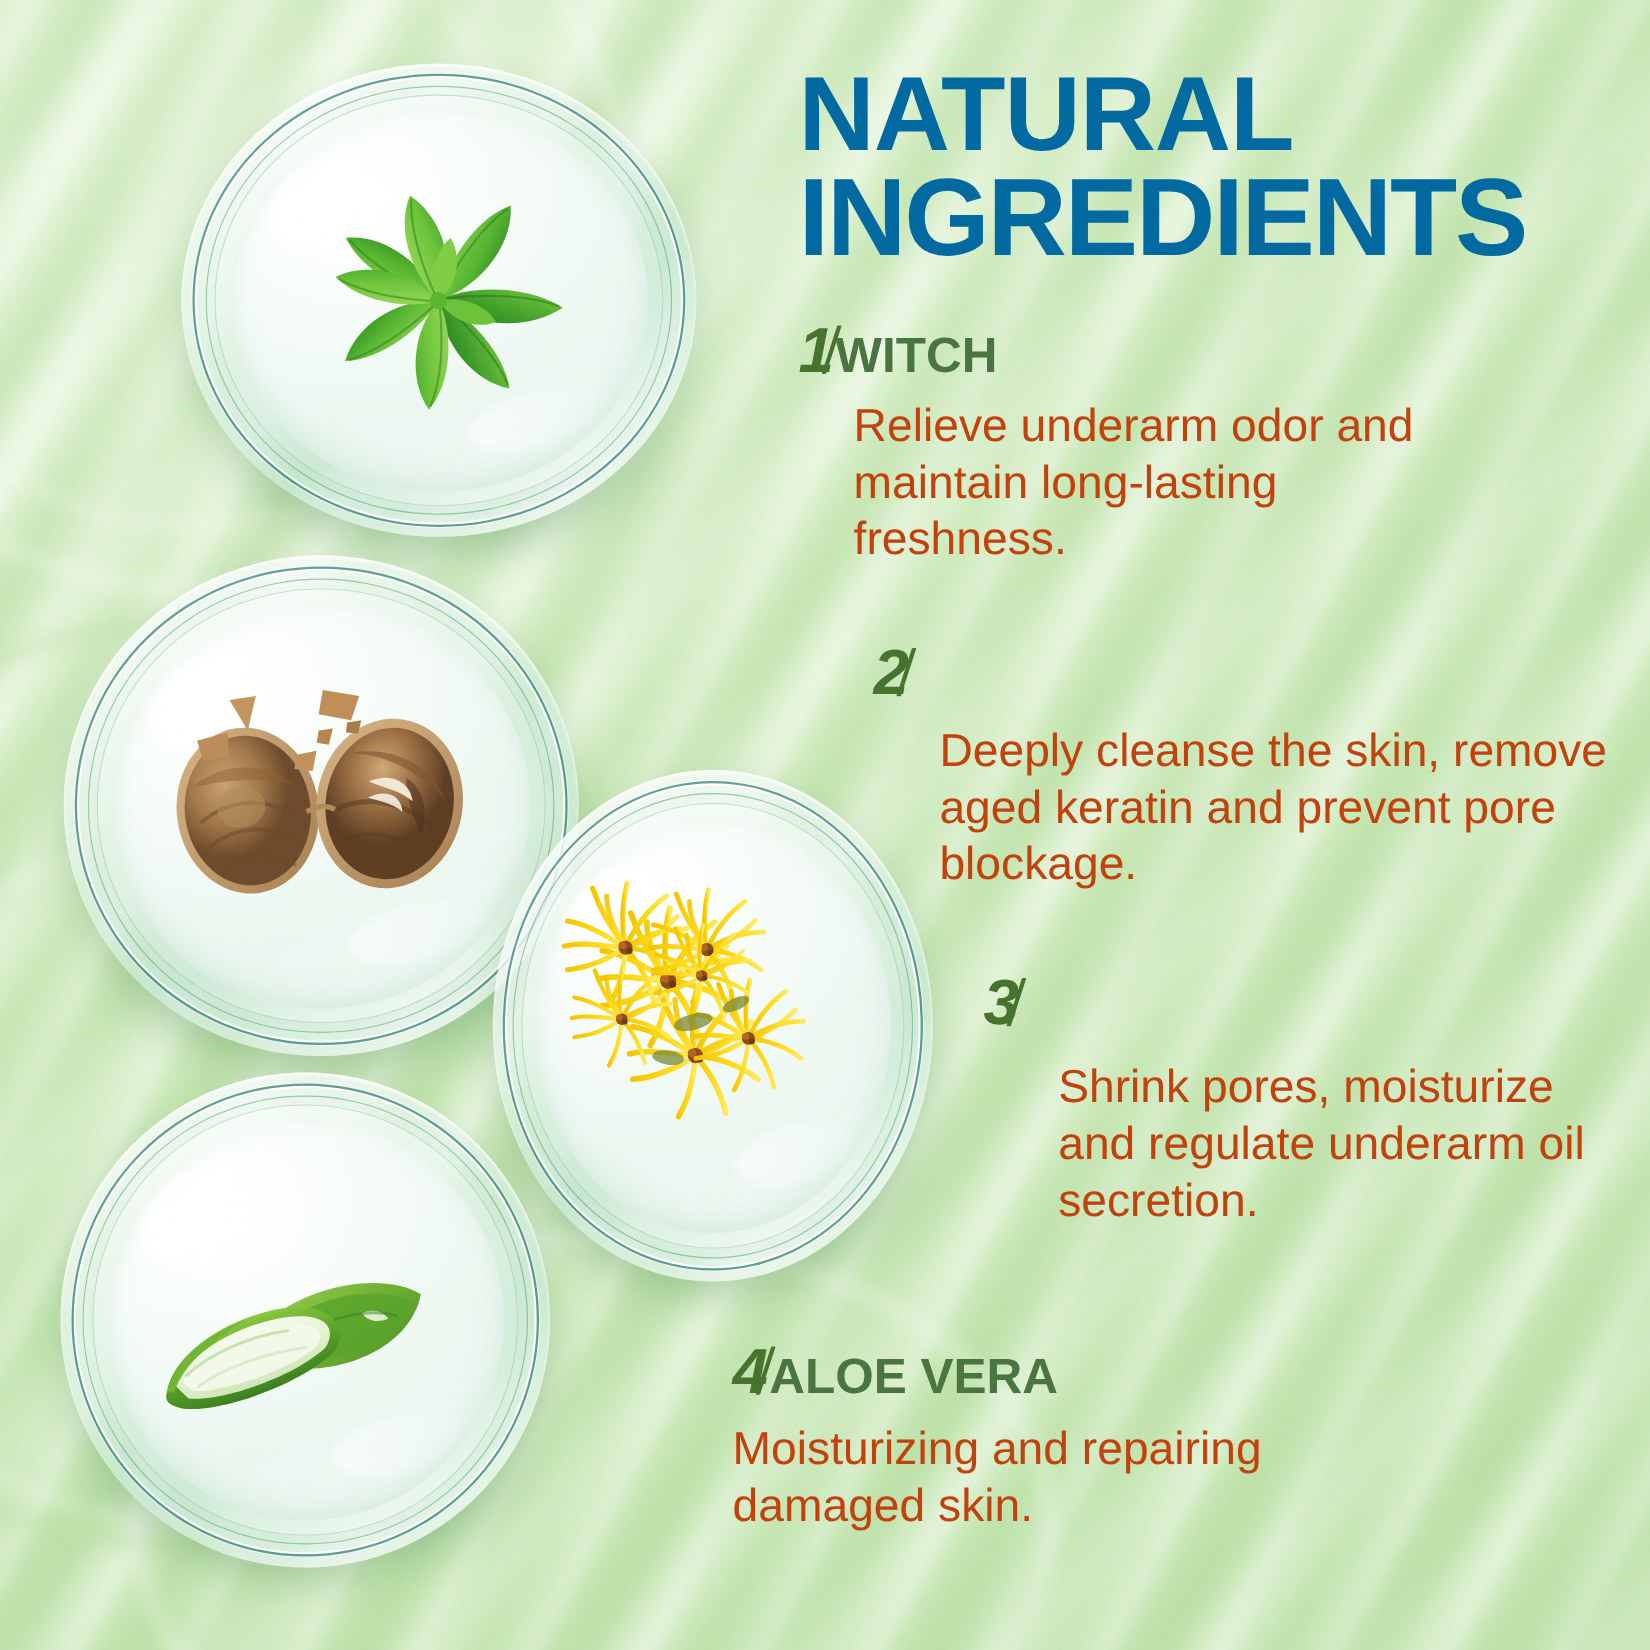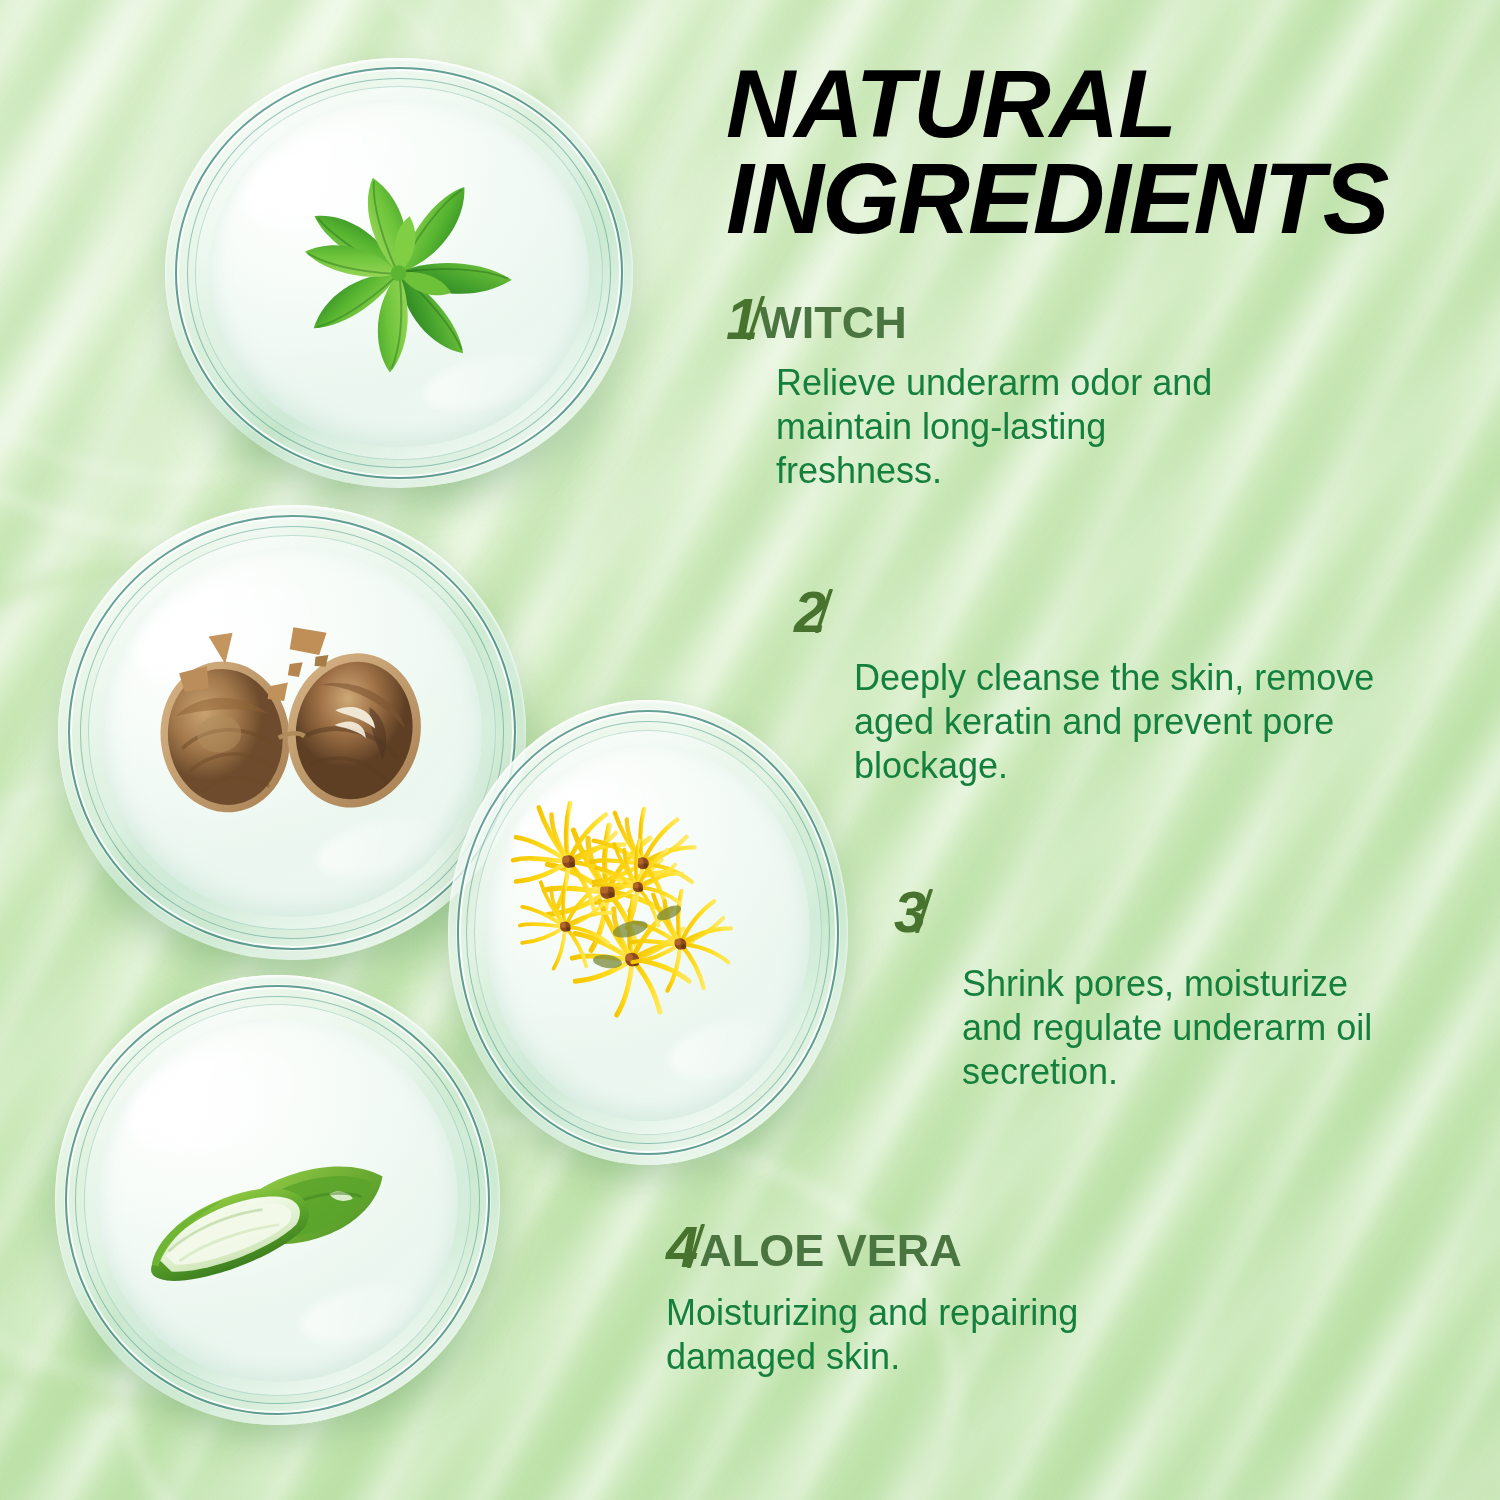--- a/index.html
+++ b/index.html
@@ -139,28 +139,27 @@
   .copy{
     position:absolute;
     left:706px;top:0;
     width:794px;height:1500px;
   }
 
   .title{
     position:absolute;
     left:20px;top:58px;
     width:770px;
-    color:#000000;
+    color:#0369a1;
     font-weight:bold;
     font-size:96px;
     line-height:.96;
     letter-spacing:-1px;
     font-stretch:condensed;
     transform:scaleX(1.0);
-    font-style:italic;
   }
   .title .l1{display:block;}
   .title .l2{display:block;font-size:100px;letter-spacing:-2px;}
 
   .item{position:absolute;width:740px;}
   .item .head{
     display:flex;
     align-items:flex-start;
     color:#4c7340;
     font-weight:bold;
@@ -187,22 +186,22 @@
     transform:skewX(-18deg);
     border-radius:1px;
   }
   .item .name{
     font-size:45px;
     letter-spacing:0px;
     color:#4a7440;
     white-space:pre-line;
   }
   .item .desc{
-    color:#15803d;
-    font-size:36px;
+    color:#c2410c;
+    font-size:42px;
     line-height:1.22;
     white-space:pre-line;
     font-weight:400;
   }
 
   
   #item-1{left:20px;  top:300px;}
   #item-1 .desc{margin-left:50px;margin-top:8px;}
 
   #item-2{left:88px;  top:593px;}

